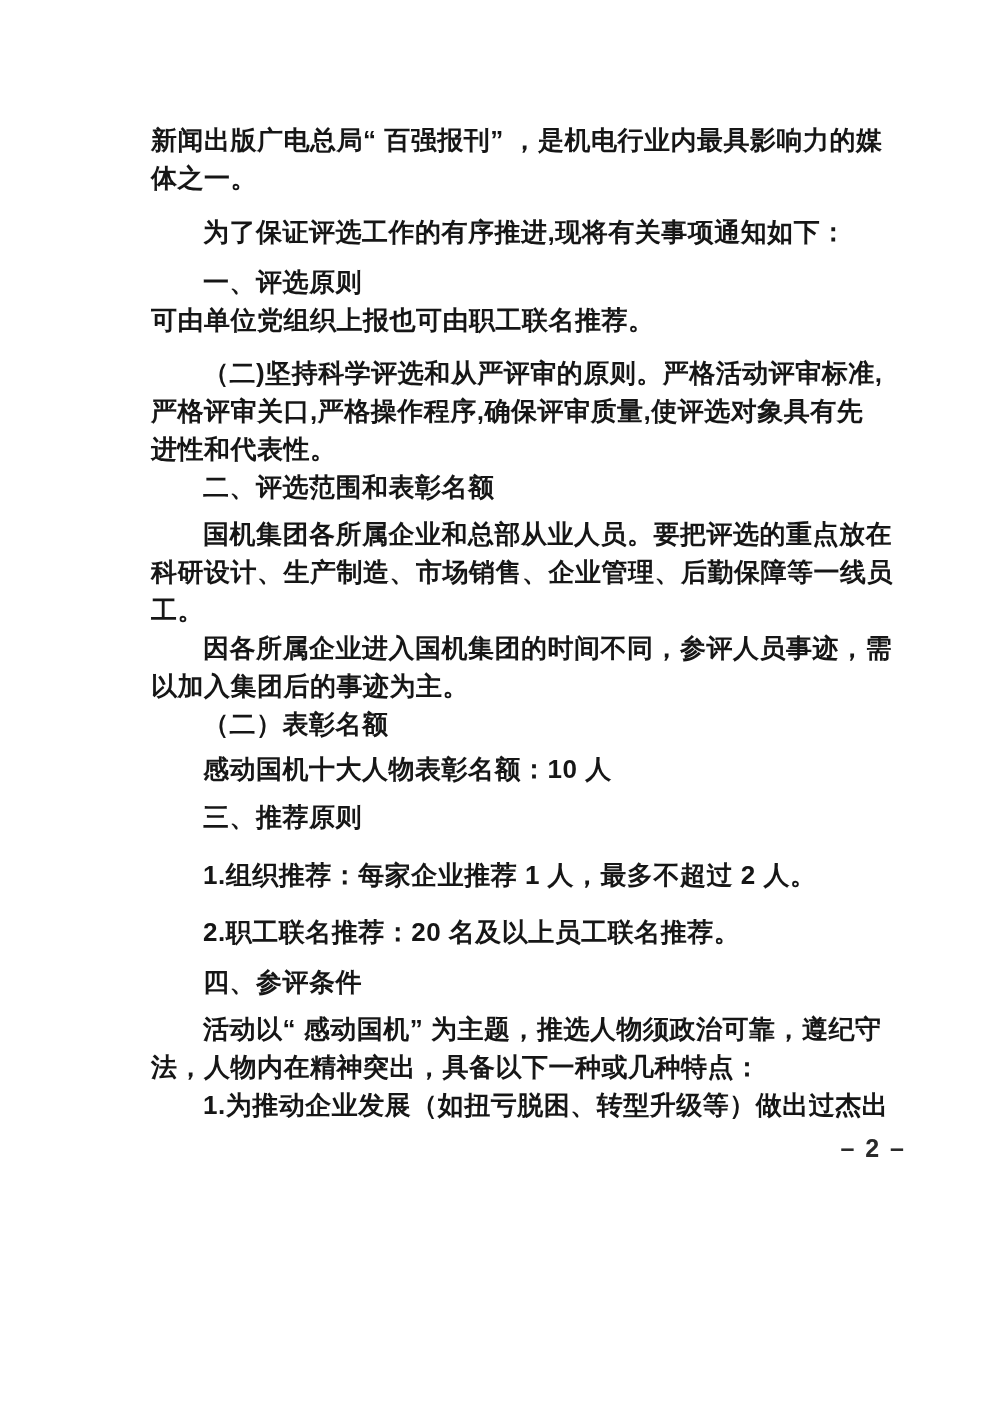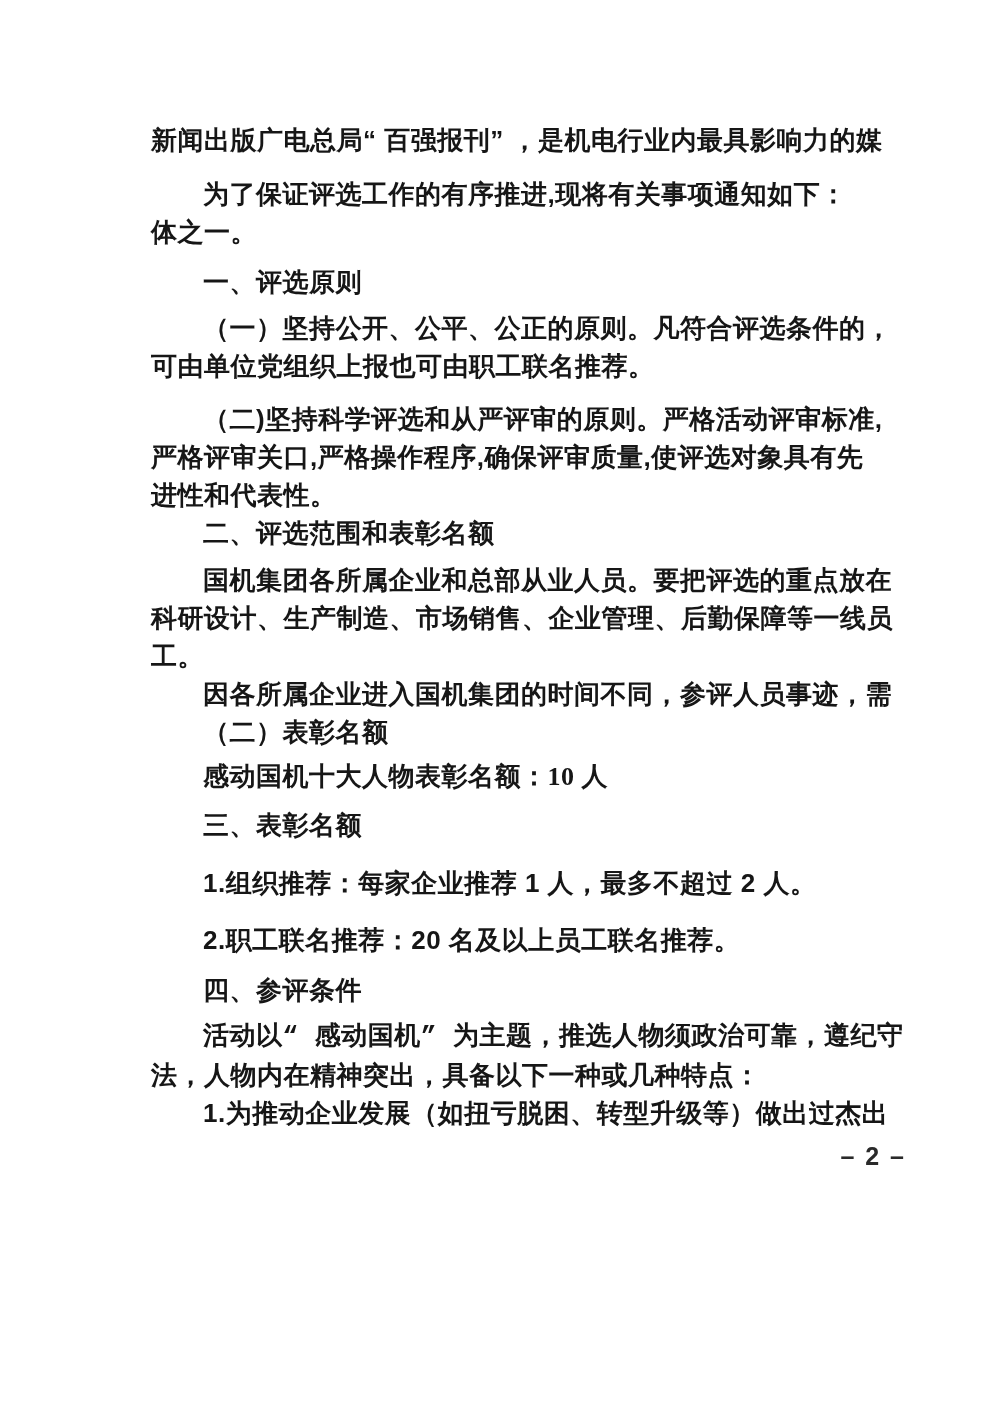--- a/index.html
+++ b/index.html
@@ -43,55 +43,55 @@
     letter-spacing: 2px;
   }
 </style>
 </head>
 <body>
 
 <div class="page">
   <div class="text-block">
 
     <div class="line">新闻出版广电总局“ 百强报刊” ，是机电行业内最具影响力的媒</div>
+    <div class="line">体之一。</div>
+
     <div class="line indent" style="margin-top:16px;">为了保证评选工作的有序推进,现将有关事项通知如下：</div>
-
-    <div class="line">体之一。</div>
 
     <div class="line indent" style="margin-top:12px;">一、评选原则</div>
 
-    <div class="line indent" style="margin-top:8px;">（一）坚持公开、公平、公正的原则。凡符合评选条件的，</div>
     <div class="line">可由单位党组织上报也可由职工联名推荐。</div>
 
     <div class="line indent" style="margin-top:15px;">（二)坚持科学评选和从严评审的原则。严格活动评审标准,</div>
     <div class="line">严格评审关口,严格操作程序,确保评审质量,使评选对象具有先</div>
     <div class="line">进性和代表性。</div>
 
     <div class="line indent">二、评选范围和表彰名额</div>
 
     <div class="line indent" style="margin-top:9px;">国机集团各所属企业和总部从业人员。要把评选的重点放在</div>
     <div class="line">科研设计、生产制造、市场销售、企业管理、后勤保障等一线员</div>
     <div class="line">工。</div>
 
     <div class="line indent">因各所属企业进入国机集团的时间不同，参评人员事迹，需</div>
+    <div class="line">以加入集团后的事迹为主。</div>
 
     <div class="line indent">（二）表彰名额</div>
 
-    <div class="line indent" style="margin-top:7px;font-family:Liberation Serif, serif;">感动国机十大人物表彰名额：10 人</div>
+    <div class="line indent" style="margin-top:7px;">感动国机十大人物表彰名额：10 人</div>
 
-    <div class="line indent" style="margin-top:10px;">三、表彰名额</div>
+    <div class="line indent" style="margin-top:10px;">三、推荐原则</div>
 
 
     <div class="line indent" style="margin-top:20px;">1.组织推荐：每家企业推荐 1 人，最多不超过 2 人。</div>
 
     <div class="line indent" style="margin-top:19px;">2.职工联名推荐：20 名及以上员工联名推荐。</div>
 
     <div class="line indent" style="margin-top:12px;">四、参评条件</div>
 
-    <div class="line indent" style="margin-top:9px;font-family:Liberation Mono, monospace;">活动以“ 感动国机” 为主题，推选人物须政治可靠，遵纪守</div>
+    <div class="line indent" style="margin-top:9px;">活动以“ 感动国机” 为主题，推选人物须政治可靠，遵纪守</div>
     <div class="line">法，人物内在精神突出，具备以下一种或几种特点：</div>
 
     <div class="line indent">1.为推动企业发展（如扭亏脱困、转型升级等）做出过杰出</div>
 
     <div class="page-number" style="margin-top:5px;">– 2 –</div>
 
   </div>
 </div>
 
 </body></html>

